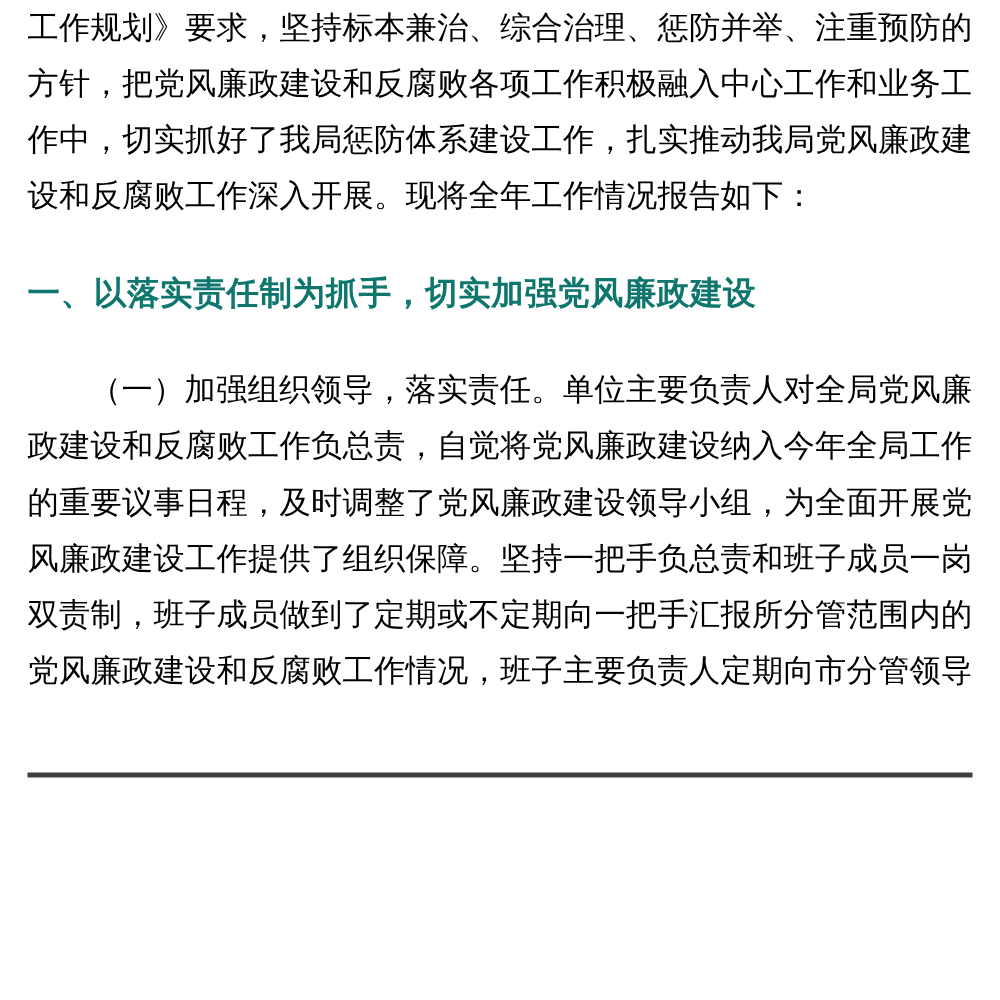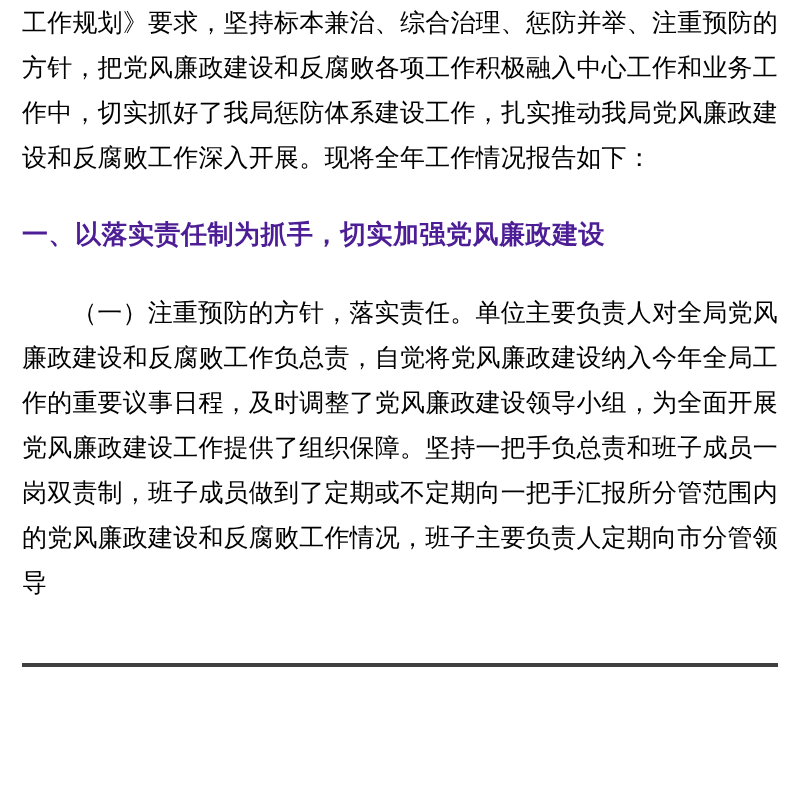--- a/index.html
+++ b/index.html
@@ -37,36 +37,36 @@
   .item-paragraph {
     margin-top: 5px;
   }
   .section-heading {
     margin: 32px 0 33px 0;
     font-family: "Liberation Sans", "DejaVu Sans", sans-serif;
     font-weight: bold;
     font-size: 26px;
     line-height: 45px;
     letter-spacing: 0.5px;
-    color: #4c1d95;
+    color: #0f766e;
   }
   .footer-rule {
     margin-top: 58px;
     height: 4px;
     width: 100%;
     background: #3f3f3f;
   }
 </style>
 </head>
 <body>
 
 <div class="page">
 
   <p class="body-text continued">工作规划》要求，坚持标本兼治、综合治理、惩防并举、注重预防的方针，把党风廉政建设和反腐败各项工作积极融入中心工作和业务工作中，切实抓好了我局惩防体系建设工作，扎实推动我局党风廉政建设和反腐败工作深入开展。现将全年工作情况报告如下：</p>
 
   <h1 class="section-heading">一、以落实责任制为抓手，切实加强党风廉政建设</h1>
 
 
-  <p class="body-text indented item-paragraph">（一）注重预防的方针，落实责任。单位主要负责人对全局党风廉政建设和反腐败工作负总责，自觉将党风廉政建设纳入今年全局工作的重要议事日程，及时调整了党风廉政建设领导小组，为全面开展党风廉政建设工作提供了组织保障。坚持一把手负总责和班子成员一岗双责制，班子成员做到了定期或不定期向一把手汇报所分管范围内的党风廉政建设和反腐败工作情况，班子主要负责人定期向市分管领导</p>
+  <p class="body-text indented item-paragraph">（一）加强组织领导，落实责任。单位主要负责人对全局党风廉政建设和反腐败工作负总责，自觉将党风廉政建设纳入今年全局工作的重要议事日程，及时调整了党风廉政建设领导小组，为全面开展党风廉政建设工作提供了组织保障。坚持一把手负总责和班子成员一岗双责制，班子成员做到了定期或不定期向一把手汇报所分管范围内的党风廉政建设和反腐败工作情况，班子主要负责人定期向市分管领导</p>
 
   <div class="footer-rule"></div>
 
 </div>
 
 </body></html>

